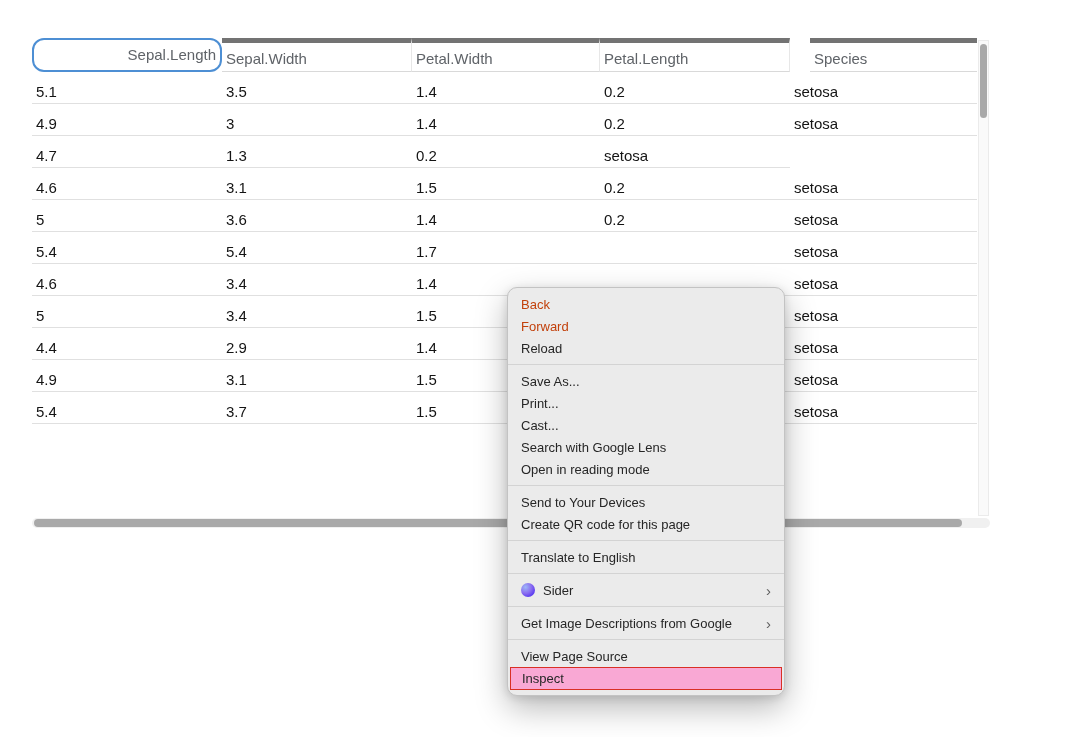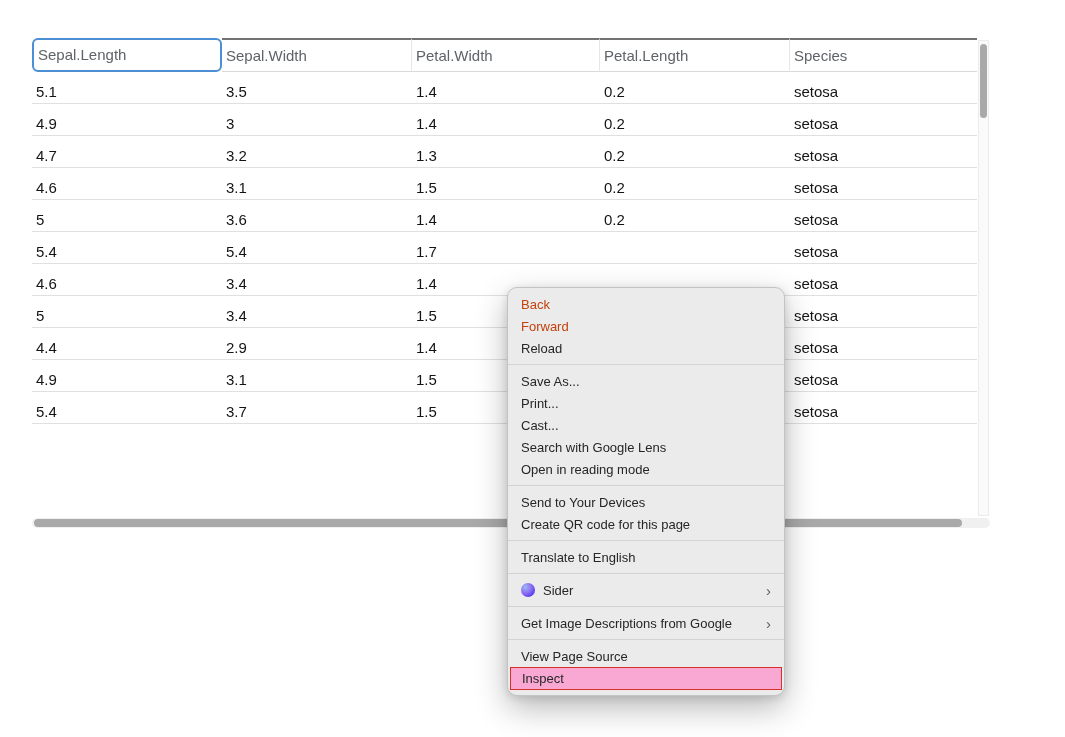--- a/index.html
+++ b/index.html
@@ -12,31 +12,32 @@
   }
   .page { position: absolute; inset: 0; background: #fff; }
 
   
   .table-wrap { position: absolute; left: 32px; top: 38px; width: 945px; }
   .grid-row { display: grid; grid-template-columns: 190px 190px 188px 190px 187px; }
   .thead .th {
     height: 34px; line-height: 32px;
     font-size: 15px; color: #5f6368;
     padding: 0 4px;
-    border-top: 2px solid #737373;
+    border-top: 5px solid #737373;
     border-bottom: 1px solid #d9d9d9;
     border-right: 1px solid #e7e7e7;
     white-space: nowrap; overflow: hidden;
     background: #fff;
   }
-  .thead .th:last-child { border-right: none; }
+  .thead .th:last-child { border-right: none; margin-left: 20px; }
   .thead .th.focused {
     border: 2px solid #4d8fd4;
-    border-radius: 6px;
+    border-radius: 12px;
     line-height: 30px;
+    text-align: right;
   }
   .tbody .td {
     height: 32px; line-height: 39px;
     font-size: 15px; color: #141414;
     padding: 0 4px;
     border-bottom: 1px solid #e0e0e0;
     white-space: nowrap; overflow: hidden;
   }
 
   
@@ -123,21 +124,20 @@
       </div>
       <div class="grid-row">
         <div class="td">4.9</div>
         <div class="td">3</div>
         <div class="td">1.4</div>
         <div class="td">0.2</div>
         <div class="td">setosa</div>
       </div>
       <div class="grid-row">
         <div class="td">4.7</div>
-        <div class="td">3.2</div>
         <div class="td">1.3</div>
         <div class="td">0.2</div>
         <div class="td">setosa</div>
       </div>
       <div class="grid-row">
         <div class="td">4.6</div>
         <div class="td">3.1</div>
         <div class="td">1.5</div>
         <div class="td">0.2</div>
         <div class="td">setosa</div>

